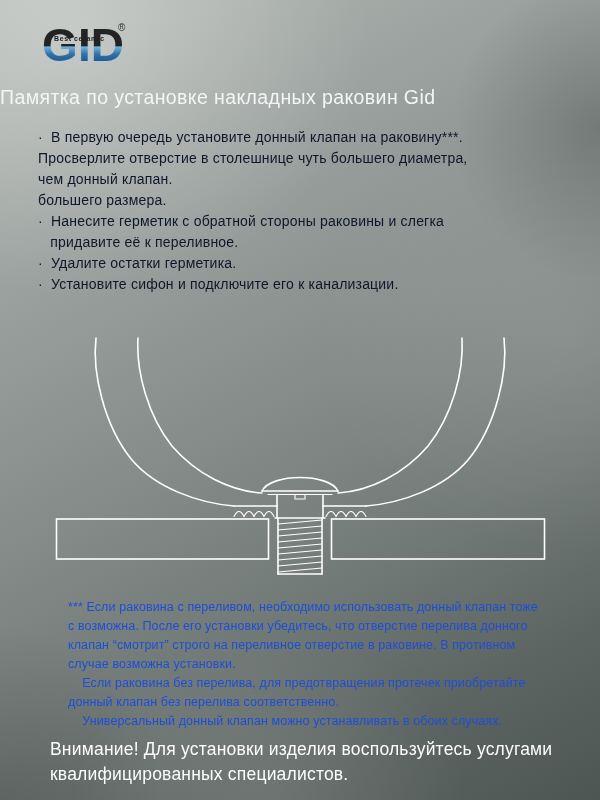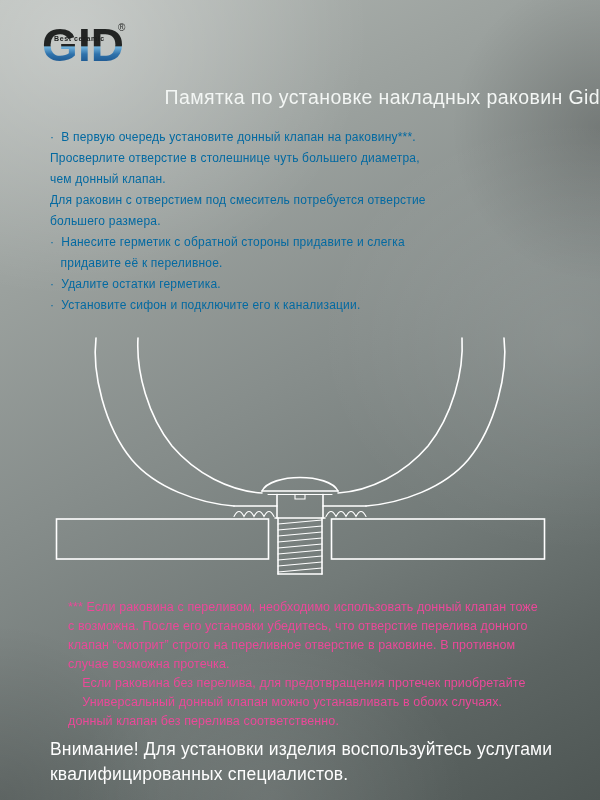--- a/index.html
+++ b/index.html
@@ -24,30 +24,30 @@
     background:linear-gradient(180deg, #222423 0%, #222423 52%, #72b4de 54%, #2f72ab 70%, #205d96 84%, #3c85bf 100%);
     -webkit-background-clip:text; background-clip:text; color:transparent;
   }
   .logo-tagline {
     position:absolute; left:26px; top:13px; font-size:7px; font-weight:bold;
     color:#1d1f1e; letter-spacing:0.6px; white-space:pre;
   }
   .logo-reg { position:absolute; left:90px; top:0px; font-size:10px; color:#2a2c2b; }
 
   .title {
-    position:absolute; left:0; top:86px; width:100%; text-align:right;
+    position:absolute; left:0; top:86px; width:100%; text-align:left;
     font-size:19.5px; color:#f3f6f4; letter-spacing:0.4px;
   }
   .instructions {
-    position:absolute; left:50px; top:127px;
-    font-size:12px; line-height:21px; color:#0369a1; letter-spacing:0.2px;
+    position:absolute; left:38px; top:127px;
+    font-size:14px; line-height:21px; color:#0f172a; letter-spacing:0.2px;
   }
   .footnote {
     position:absolute; left:68px; top:598px;
-    font-size:12.5px; line-height:19px; color:#ec4899; letter-spacing:0.1px;
+    font-size:12.5px; line-height:19px; color:#1d4ed8; letter-spacing:0.1px;
   }
   .warning {
     position:absolute; left:50px; top:737px;
     font-size:17.5px; line-height:25px; font-weight:normal; color:#fdfdfd; letter-spacing:0.2px;
   }
   .diagram { position:absolute; left:0; top:330px; }
   .diagram path, .diagram rect { fill:none; stroke:#ffffff; stroke-width:1.6; stroke-linecap:round; }
   .diagram .thin { stroke-width:1.1; }
 </style>
 </head>
@@ -58,23 +58,22 @@
   <div class="logo-tagline">Best ceramic</div>
   <div class="logo-reg">®</div>
 </div>
 
 <div class="title">Памятка по установке накладных раковин Gid</div>
 
 <div class="instructions">
   <div class="line">·  В первую очередь установите донный клапан на раковину***.</div>
   <div class="line">Просверлите отверстие в столешнице чуть большего диаметра,</div>
   <div class="line">чем донный клапан.</div>
-  <div class="line">Для раковин с отверстием под смеситель потребуется отверстие</div>
   <div class="line">большего размера.</div>
-  <div class="line">·  Нанесите герметик с обратной стороны придавите и слегка</div>
+  <div class="line">·  Нанесите герметик с обратной стороны раковины и слегка</div>
   <div class="line">   придавите её к переливное.</div>
   <div class="line">·  Удалите остатки герметика.</div>
   <div class="line">·  Установите сифон и подключите его к канализации.</div>
 </div>
 
 <svg class="diagram" width="600" height="270" viewBox="0 0 600 270">
   <g>
     <path d="M96 8 C92 42 104 96 132 130 C156 158 198 173 234 176"></path>
     <path d="M138 8 C136 42 148 86 172 116 C196 144 230 161 262 163"></path>
     <path d="M504 8 C508 42 496 96 468 130 C444 158 402 173 366 176"></path>
@@ -102,22 +101,22 @@
     <path d="M322 188 V244"></path>
     <path d="M278 244 H322"></path>
     <path class="thin" d="M278 194 L322 190 M278 200 L322 196 M278 206 L322 202 M278 212 L322 208 M278 218 L322 214 M278 224 L322 220 M278 230 L322 226 M278 236 L322 232 M278 242 L322 238"></path>
   </g>
 </svg>
 
 <div class="footnote">
   <div class="line">*** Если раковина с переливом, необходимо использовать донный клапан тоже</div>
   <div class="line">с возможна. После его установки убедитесь, что отверстие перелива донного</div>
   <div class="line">клапан “смотрит” строго на переливное отверстие в раковине. В противном</div>
-  <div class="line">случае возможна протечка.</div>
+  <div class="line">случае возможна установки.</div>
   <div class="line">    Если раковина без перелива, для предотвращения протечек приобретайте</div>
+  <div class="line">донный клапан без перелива соответственно.</div>
   <div class="line">    Универсальный донный клапан можно устанавливать в обоих случаях.</div>
-  <div class="line">донный клапан без перелива соответственно.</div>
 </div>
 
 <div class="warning">
   <div class="line">Внимание! Для установки изделия воспользуйтесь услугами</div>
   <div class="line">квалифицированных специалистов.</div>
 </div>
 
 </body></html>

